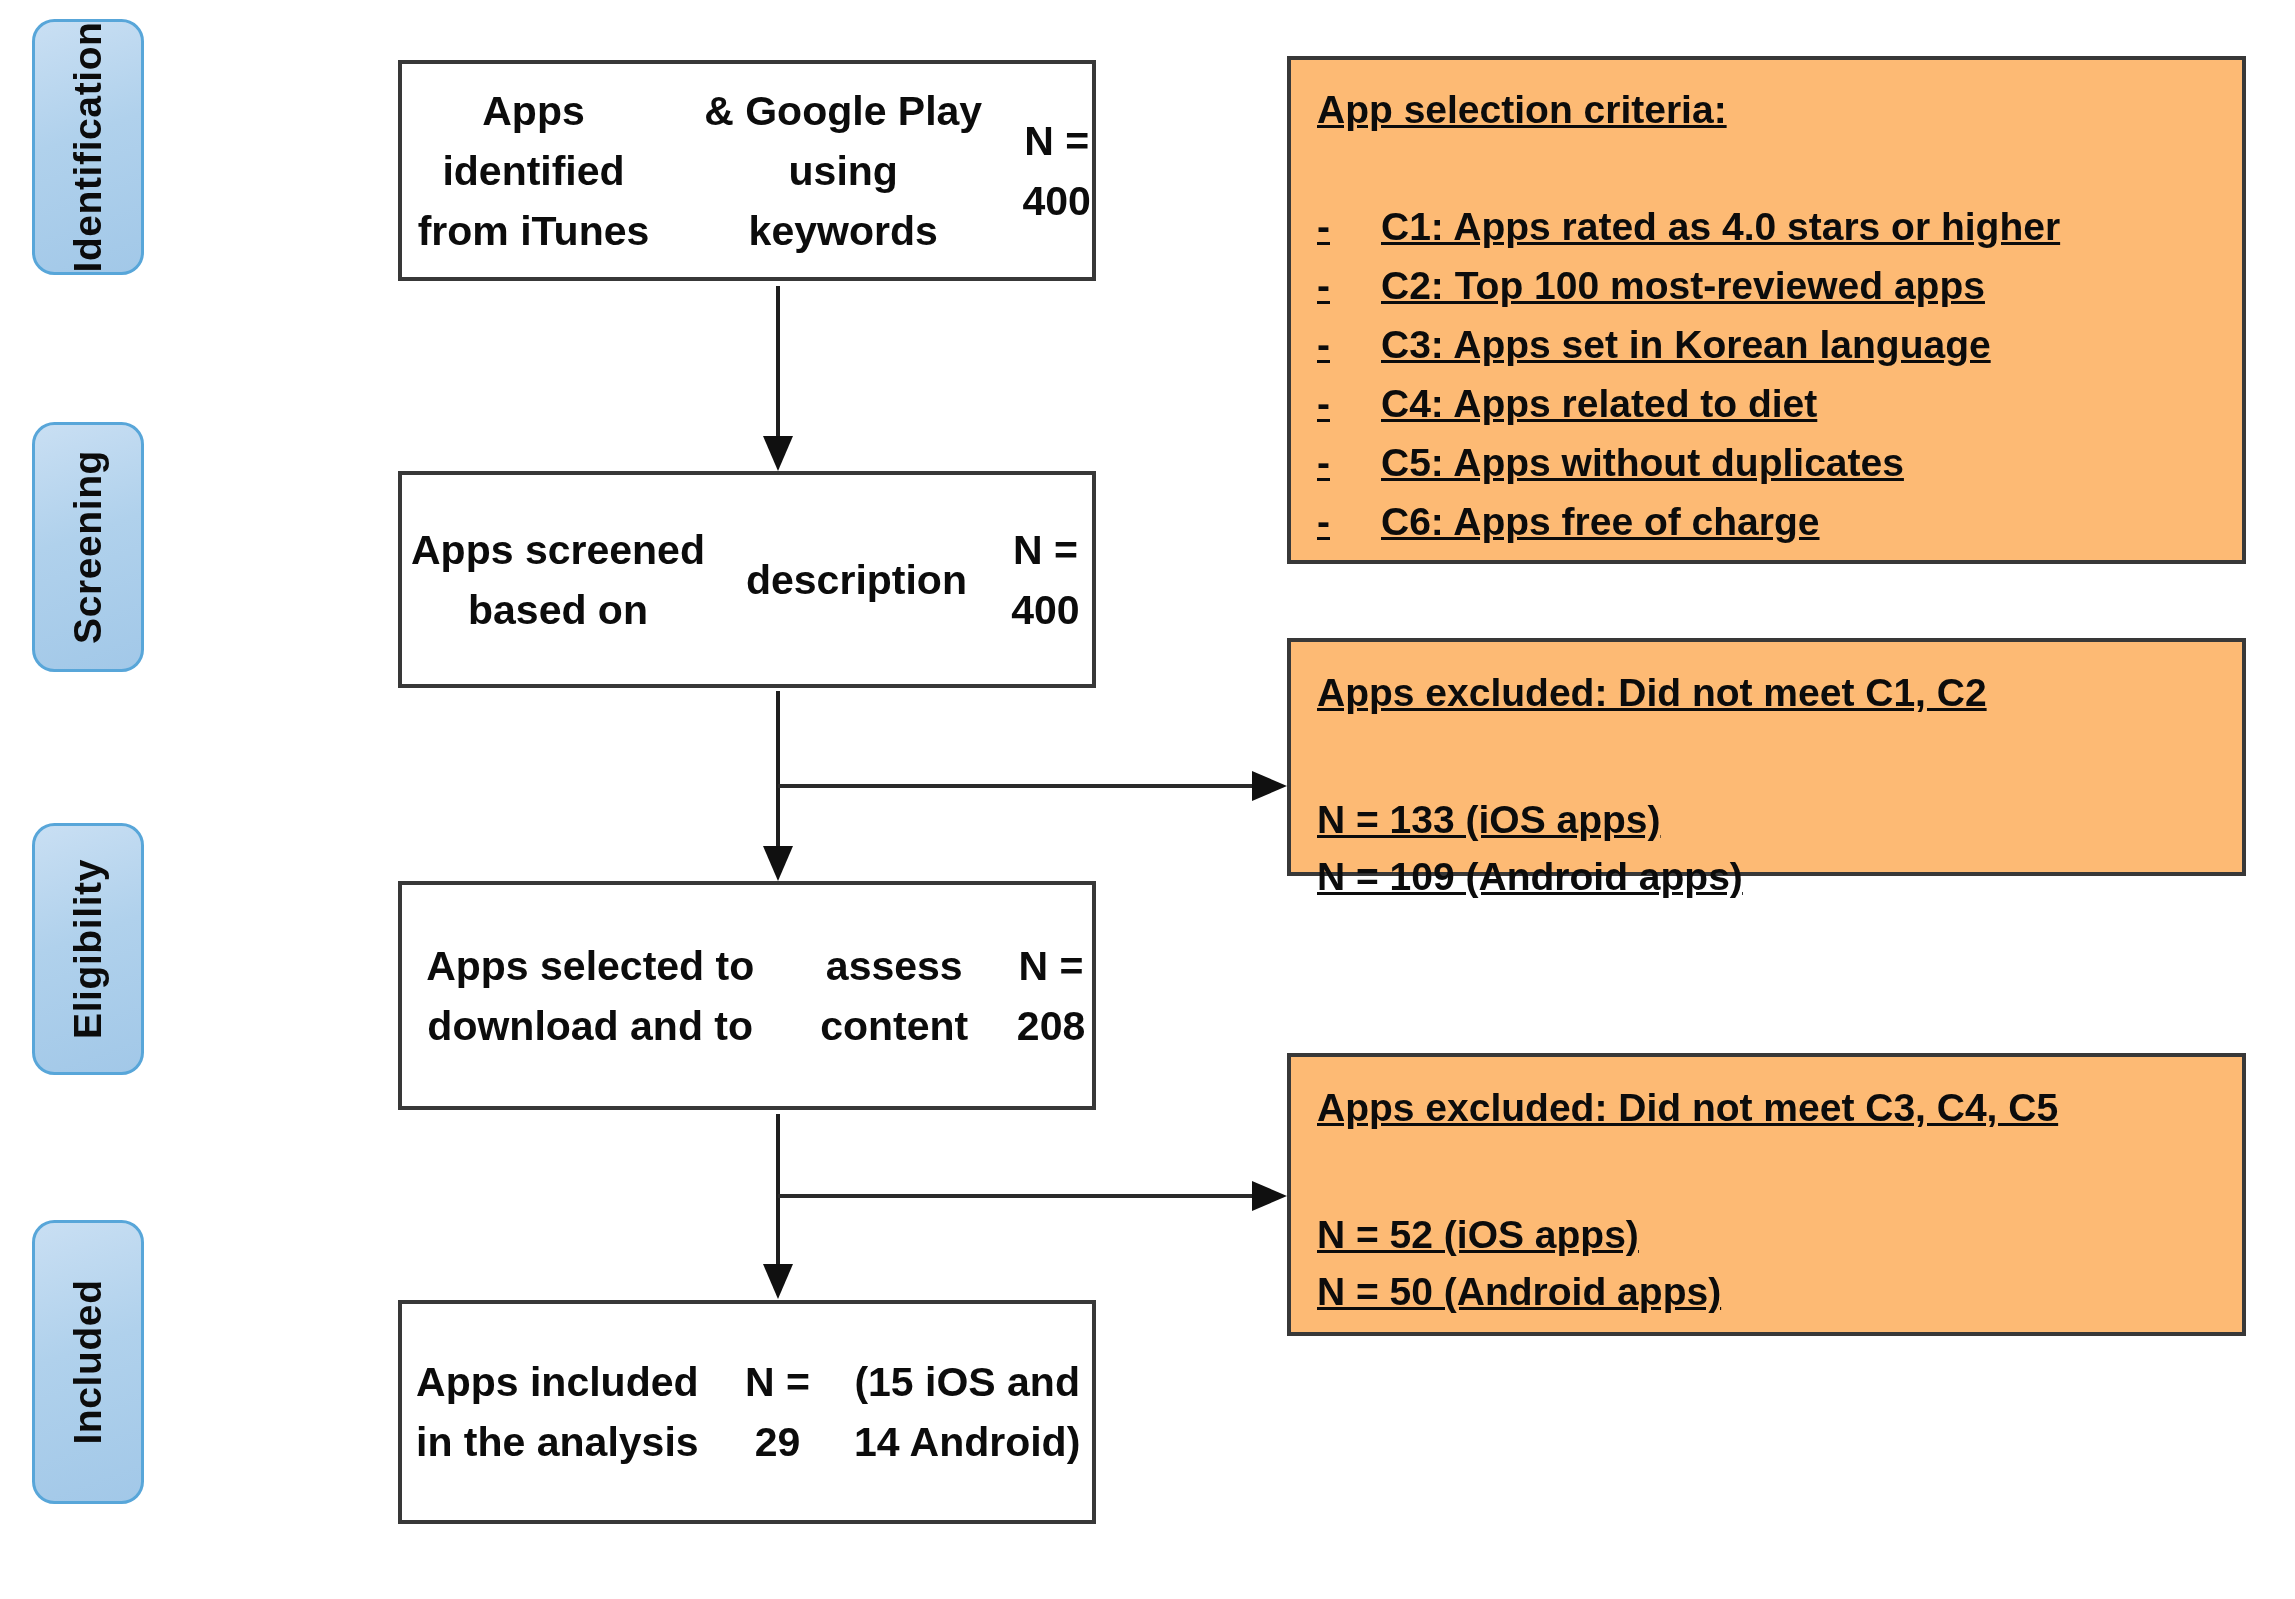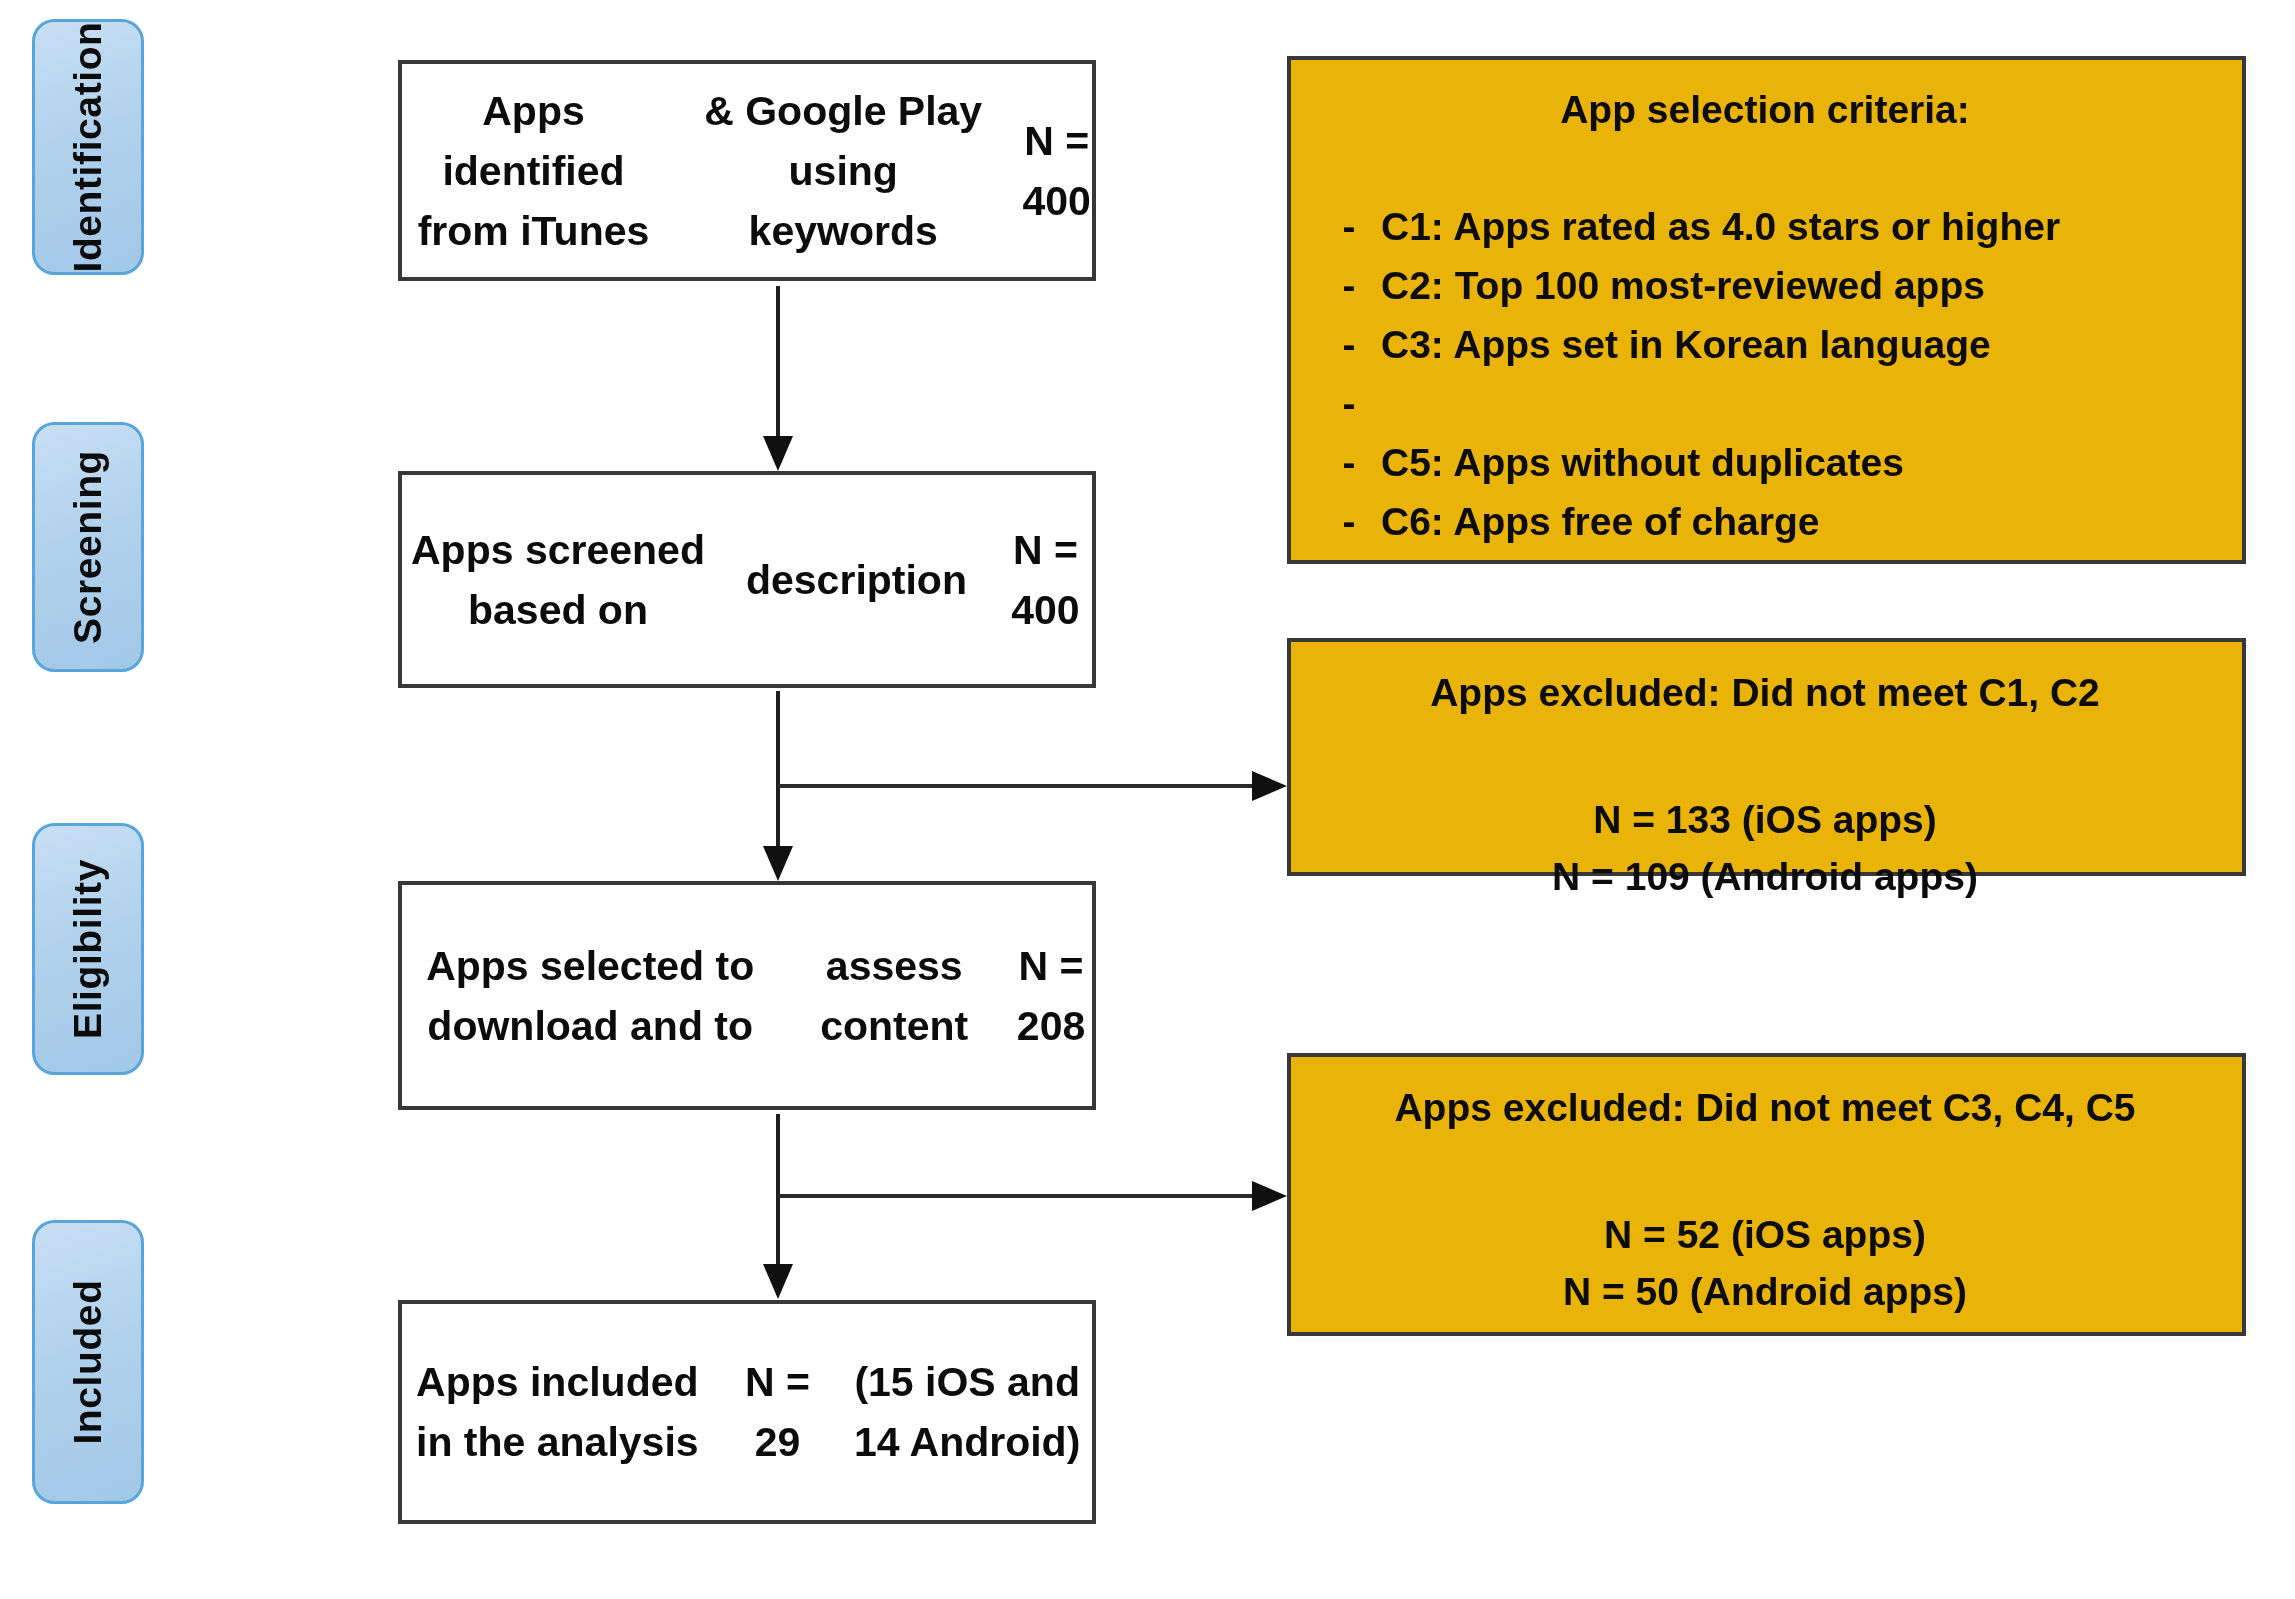--- a/index.html
+++ b/index.html
@@ -48,24 +48,25 @@
     line-height: 60px;
     gap: 32px;
   }
   
   .rbox {
     position: absolute;
     left: 1287px;
     width: 959px;
     box-sizing: border-box;
     border: 4.3px solid #383838;
-    background: #eab308;
+    background: #fdba74;
     padding: 22.4px 29px 11.2px 26px;
     font-size: 39px;
-    text-align: center;
+    text-align: left;
+    text-decoration: underline;
   }
   .criteria-title { line-height: 56px; margin-bottom: 59px; }
   .citem { display: flex; line-height: 59px; }
   .citem .dash { flex: 0 0 64px; }
   .excl-title { line-height: 57px; margin-bottom: 70px; }
   .excl-count { line-height: 57px; }
   
   .vline { position: absolute; width: 4.3px; background: #1e1e1e; }
   .hline { position: absolute; height: 4.3px; background: #2a2a2a; }
   .head-down {
@@ -132,20 +133,21 @@
     <div class="citem">
       <span class="dash">-</span>
       <span>C2: Top 100 most-reviewed apps</span>
     </div>
     <div class="citem">
       <span class="dash">-</span>
       <span>C3: Apps set in Korean language</span>
     </div>
     <div class="citem">
       <span class="dash">-</span>
+      <span>C4: Apps related to diet</span>
     </div>
     <div class="citem">
       <span class="dash">-</span>
       <span>C5: Apps without duplicates</span>
     </div>
     <div class="citem">
       <span class="dash">-</span>
       <span>C6: Apps free of charge</span>
     </div>
   </div>

